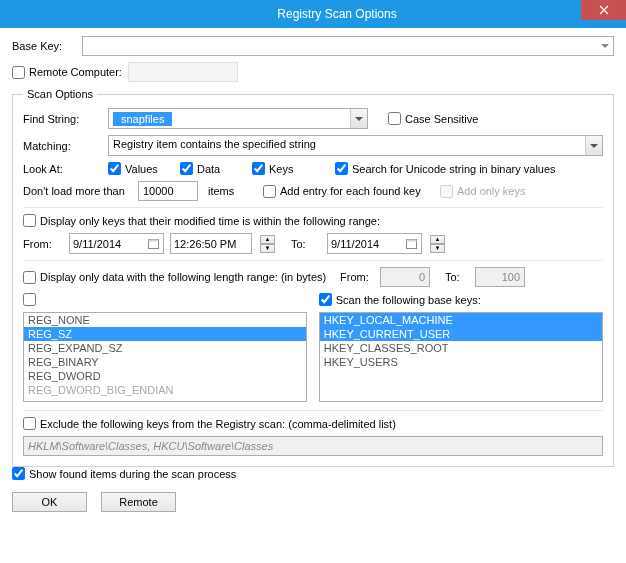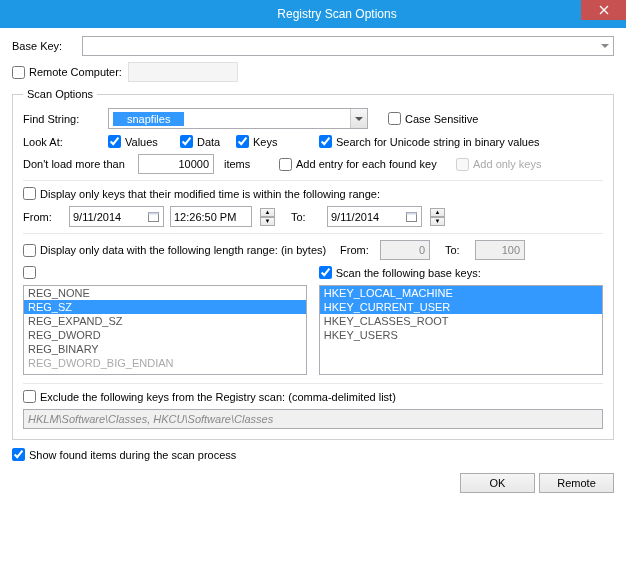--- a/index.html
+++ b/index.html
@@ -8,23 +8,23 @@
 .titlebar-text { color: #fff; font-size: 12px; margin-left: 48px; }
 .close-btn { position: absolute; right: 0; top: 0; width: 45px; height: 20px; background: #c75050; color: #fff; display: flex; align-items: center; justify-content: center; font-size: 11px; }
 .close-btn svg { width: 10px; height: 10px; }
 .content { padding: 8px 12px; }
 .row { display: flex; align-items: center; margin-bottom: 6px; }
 .label { color: #000; }
 .label-w { width: 85px; }
 input[type="text"].field { border: 1px solid #abadb3; padding: 2px 4px; height: 20px; background: #fff; }
 input[type="text"].field:disabled { background: #f0f0f0; color: #888; }
 input[type="checkbox"] { width: 13px; height: 13px; margin-right: 4px; vertical-align: middle; }
-fieldset { border: 1px solid #d0d0d0; padding: 8px 10px 10px 10px; margin-bottom: 8px; }
+fieldset { border: 1px solid #d0d0d0; padding: 8px 10px 10px 10px; }
 legend { padding: 0 4px; color: #000; }
-.selected-text { background: #3399ff; color: #fff; padding: 1px 14px; }
+.selected-text { background: #3399ff; color: #fff; padding: 1px 8px; }
 .combo-wrap { position: relative; display: inline-block; }
 .combo-input { border: 1px solid #abadb3; padding: 2px 4px; height: 21px; background: #fff; }
 .combo-arrow { position: absolute; right: 1px; top: 1px; width: 17px; height: 19px; background: linear-gradient(#f7f7f7,#e3e3e3); border-left: 1px solid #ccc; display:flex; align-items:center; justify-content:center; }
 .combo-arrow::after { content:''; border-left:4px solid transparent; border-right:4px solid transparent; border-top:4px solid #555; }
 .listbox { border: 1px solid #abadb3; background: #fff; height: 90px; overflow-y: scroll; font-size: 11px; }
 .listbox-item { padding: 1px 4px; color: #555; }
 .listbox-item.sel { background: #3399ff; color: #fff; }
 .listbox-item.faded { color: #aaa; }
 .disabled-label { color: #aaa; }
 .btn { border: 1px solid #acacac; background: linear-gradient(#f5f5f5,#e8e8e8); padding: 3px 0; width: 75px; text-align: center; }
@@ -70,36 +70,43 @@
         <div class="combo-input" style="width:260px;display:flex;align-items:center">
           <span class="selected-text">snapfiles</span>
         </div>
         <div class="combo-arrow"></div>
       </div>
       <div style="width:20px"></div>
       <input type="checkbox" style="">
       <span class="label">Case Sensitive</span>
     </div>
 
+    <div class="row">
+      <span class="label label-w">Matching:</span>
+      <div class="combo-wrap" style="flex:1">
+        <div class="combo-input" style="width:100%"><span>Registry item contains the specified string</span></div>
+        <div class="combo-arrow"></div>
+      </div>
+    </div>
 
     <div class="row">
       <span class="label label-w">Look At:</span>
       <input type="checkbox" checked="" style="">
       <span class="label" style="width:55px">Values</span>
       <input type="checkbox" checked="" style="">
-      <span class="label" style="width:39px">Data</span>
+      <span class="label" style="width:55px">Data</span>
       <input type="checkbox" checked="" style="">
       <span class="label" style="width:66px">Keys</span>
       <input type="checkbox" checked="" style="">
       <span class="label">Search for Unicode string in binary values</span>
     </div>
 
     <div class="row">
       <span class="label" style="width:115px">Don't load more than</span>
-      <input type="text" class="field" style="width: 76px; text-align: right;" value="10000">
+      <input type="text" class="field" style="width: 60px;" value="10000">
       <span class="label" style="margin-left:10px;width:55px">items</span>
       <input type="checkbox" style="">
       <span class="label" style="width:160px">Add entry for each found key</span>
       <input type="checkbox" disabled="" style="">
       <span class="disabled-label">Add only keys</span>
     </div>
 
     <div style="height:1px;background:#e8e8e8;margin:6px 0"></div>
 
     <div class="row">
@@ -153,22 +160,22 @@
 
     <div class="row" style="align-items:flex-start;margin-top:4px">
       <div style="width:49%">
         <div class="row">
           <input type="checkbox" style="">
         </div>
         <div class="listbox" id="vt-list">
             <div class="listbox-item">REG_NONE</div>
             <div class="listbox-item sel">REG_SZ</div>
             <div class="listbox-item">REG_EXPAND_SZ</div>
+            <div class="listbox-item">REG_BINARY</div>
             <div class="listbox-item">REG_DWORD</div>
-            <div class="listbox-item">REG_BINARY</div>
             <div class="listbox-item faded">REG_DWORD_BIG_ENDIAN</div>
           </div>
       </div>
       <div style="width:2%"></div>
       <div style="width:49%">
         <div class="row">
           <input type="checkbox" checked="" style="">
           <span class="label">Scan the following base keys:</span>
         </div>
         <div class="listbox" style="overflow-y:auto" id="bk-list">
@@ -187,17 +194,17 @@
       <span class="label">Exclude the following keys from the Registry scan: (comma-delimited list)</span>
     </div>
     <input type="text" class="field" disabled="" style="width: 100%; font-style: italic;" value="HKLM\Software\Classes, HKCU\Software\Classes">
   </fieldset>
 
   <div class="row">
     <input type="checkbox" checked="" style="">
     <span class="label">Show found items during the scan process</span>
   </div>
 
-  <div class="row" style="justify-content:flex-end;margin-top:12px;gap:4px">
+  <div class="row" style="margin-top:12px;gap:14px">
     <button class="btn">OK</button>
     <button class="btn">Remote</button>
   </div>
 </div>
 
 </body></html>

